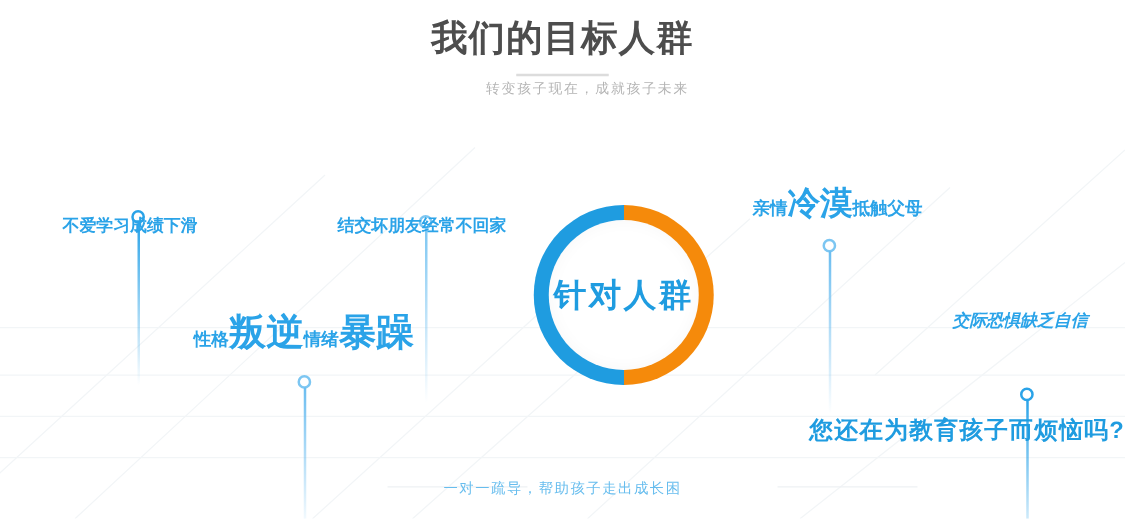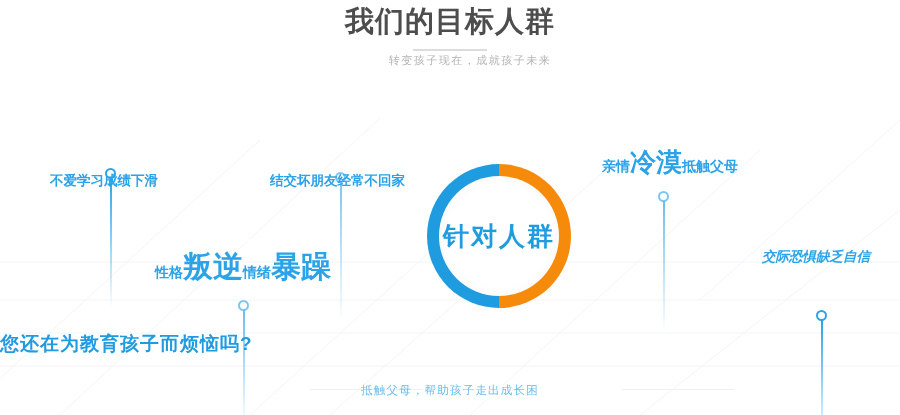--- a/index.html
+++ b/index.html
@@ -32,21 +32,21 @@
     left: 0; top: 0;
     width: 900px;
     text-align: center;
   }
   #page-title {
     font-size: 29px;
     font-weight: bold;
     color: #4d4d4d;
     letter-spacing: 1px;
     line-height: 42px;
-    padding-top: 0;
+    padding-top: 10px;
   }
   #title-divider {
     width: 74px;
     height: 2px;
     background: #dcdcdc;
     margin: 7px auto 0 auto;
   }
   #page-subtitle {
     font-size: 11px;
     color: #b4b4b4;
@@ -116,21 +116,21 @@
   #lbl-study      { left: 50px;  top: 137px; }
   #lbl-friends    { left: 270px; top: 137px; }
   #lbl-cold       { left: 602px; top: 149px; }
   #lbl-social     { left: 762px; top: 213px; font-style: italic; }
   #lbl-rebel      { left: 155px; top: 252px; }
 
   #lbl-question {
     position: absolute;
     left: 0; top: 331px;
     width: 900px;
-    text-align: left;
+    text-align: right;
     font-size: 19px;
     font-weight: bold;
     color: #1f9ce0;
     letter-spacing: 1px;
   }
   #lbl-footnote {
     position: absolute;
     left: 0; top: 383px;
     width: 900px;
     text-align: center;
@@ -235,15 +235,15 @@
 
   <div class="label lbl-small" id="lbl-social">交际恐惧缺乏自信</div>
 
   <div class="label mix" id="lbl-rebel">
     <span class="sm">性格</span><span class="big">叛逆</span><span class="sm">情绪</span><span class="big">暴躁</span>
   </div>
 
   <div id="lbl-question">您还在为教育孩子而烦恼吗?</div>
   <div id="footer-rule-l"></div>
   <div id="footer-rule-r"></div>
-  <div id="lbl-footnote">抵触父母，帮助孩子走出成长困</div>
+  <div id="lbl-footnote">一对一疏导，帮助孩子走出成长困</div>
 
 </div>
 
 </body></html>

